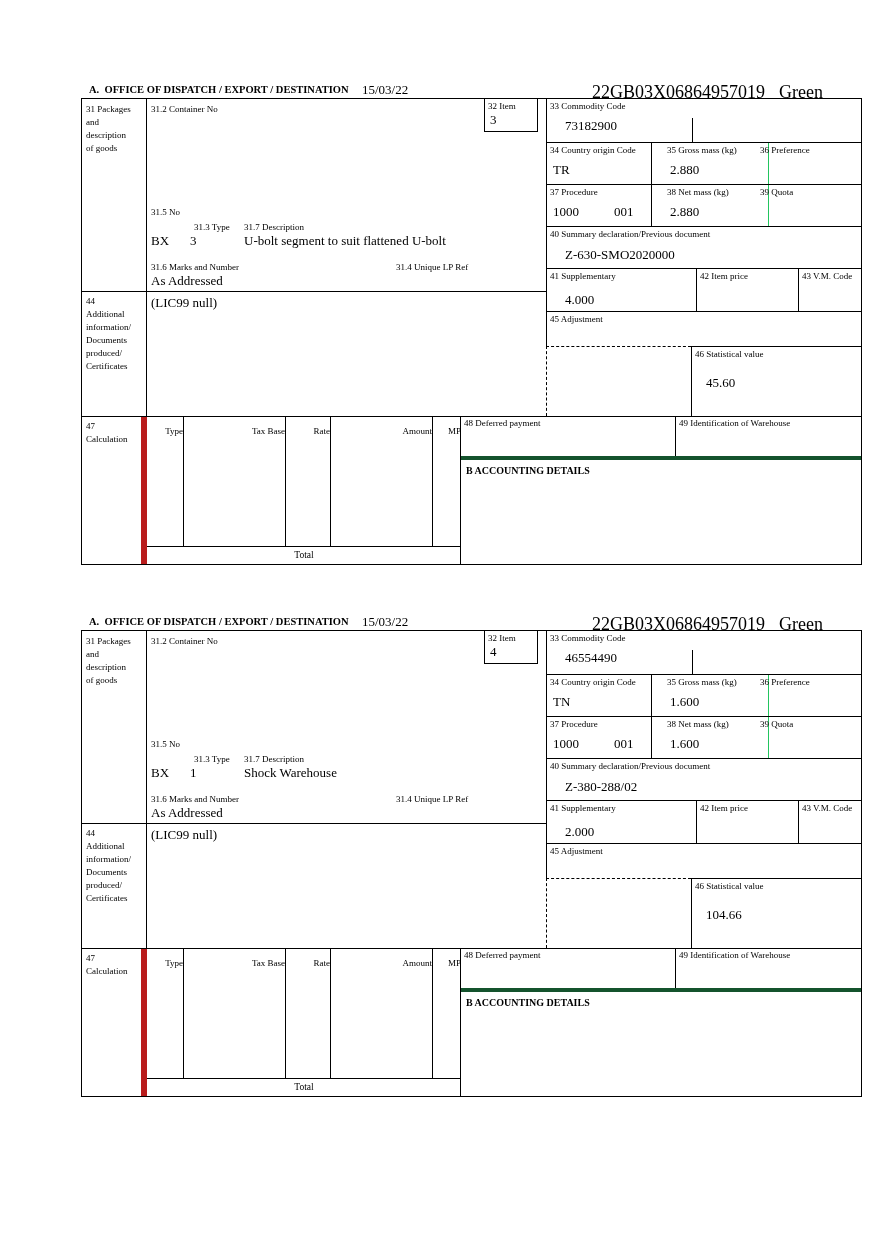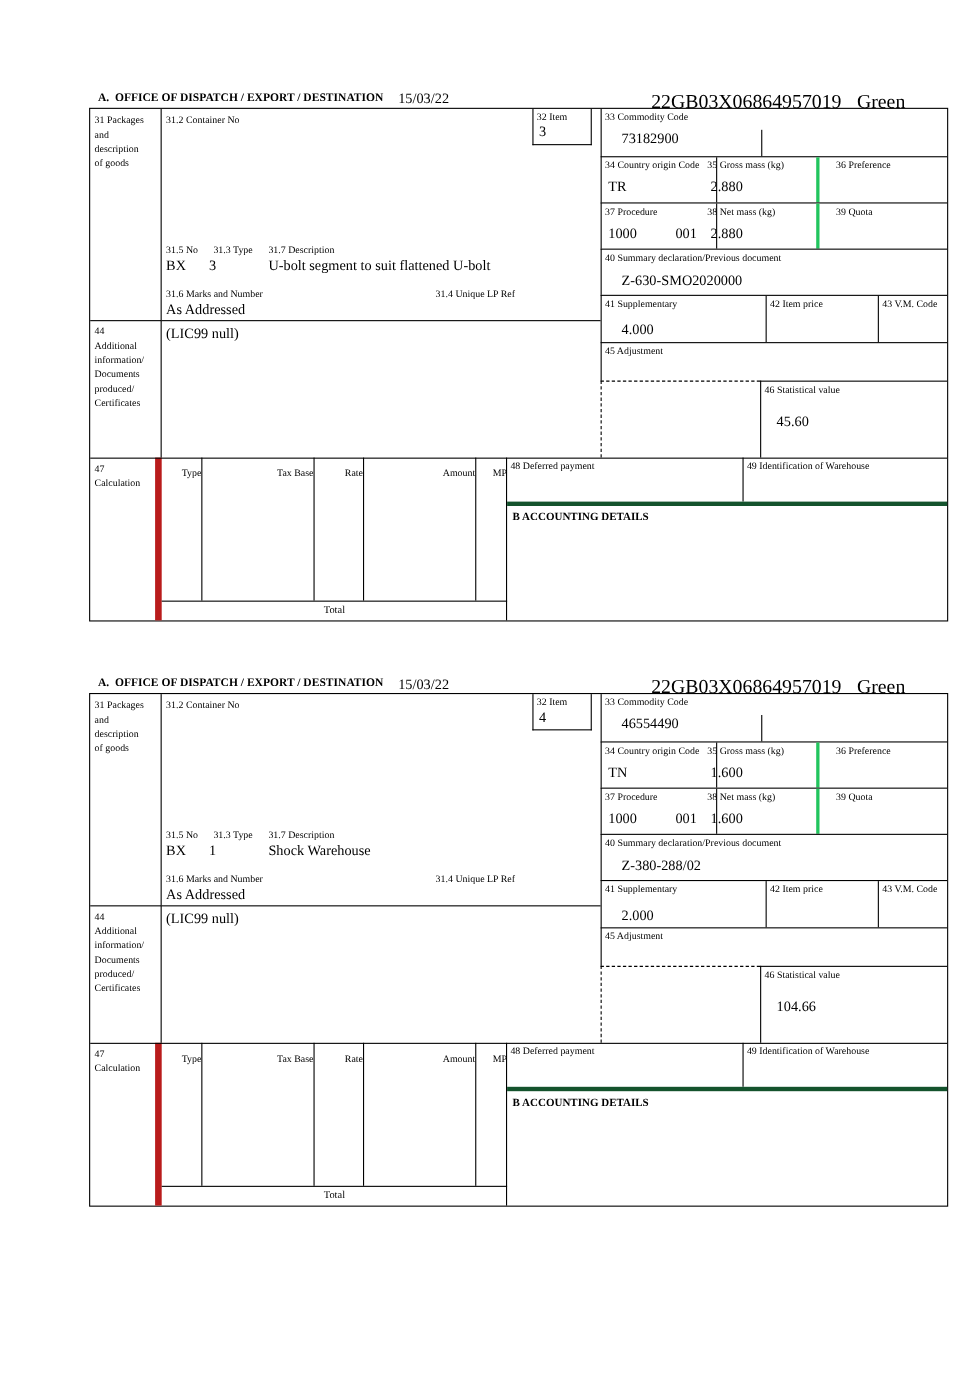--- a/index.html
+++ b/index.html
@@ -15,40 +15,40 @@
   .cell{position:absolute}
   .lbl{font-size:9px;line-height:13px;white-space:nowrap}
   .bl{position:absolute;left:3px;top:2px;font-size:9px;white-space:nowrap}
   .val{position:absolute;font-size:13px;white-space:nowrap}
   .c31{left:0;top:0;width:65px;height:192px;border-right:1px solid #000;padding:4px 0 0 4px}
   .c44{left:0;top:192px;width:65px;height:125px;border-right:1px solid #000;border-top:1px solid #000;padding:3px 0 0 4px}
   .c47{left:0;top:317px;width:65px;height:148px;border-right:6px solid #b91c1c;padding:4px 0 0 4px}
   .t312{position:absolute;left:69px;top:5px;font-size:9px}
   .b32{left:402px;top:0;width:54px;height:33px;border-left:1px solid #000;border-right:1px solid #000;border-bottom:1px solid #000}
   .v32{left:5px;top:13px}
-  .t315{position:absolute;left:69px;top:123px;font-size:9px}
+  .t315{position:absolute;left:69px;top:108px;font-size:9px}
   .t313{position:absolute;left:112px;top:123px;font-size:9px}
   .t317{position:absolute;left:162px;top:123px;font-size:9px}
   .vpkgno{left:69px;top:134px}
   .vpkgtype{left:108px;top:134px}
   .vdesc{left:162px;top:134px}
   .t316{position:absolute;left:69px;top:163px;font-size:9px}
   .t314{position:absolute;left:314px;top:163px;font-size:9px}
   .vmarks{left:69px;top:174px}
   .hl{position:absolute;border-top:1px solid #000;height:0}
   .hl44{left:65px;top:192px;width:399px}
   .vaddl{left:69px;top:196px}
   .c33{left:464px;top:0;width:315px;height:43px;border-left:1px solid #000}
   .v33{left:18px;top:19px}
   .ccd{position:absolute;left:145px;top:19px;bottom:0;width:1px;background:#000}
   .r3436{left:464px;top:43px;width:315px;height:42px;border-left:1px solid #000;border-top:1px solid #000}
   .r3739{left:464px;top:85px;width:315px;height:42px;border-left:1px solid #000;border-top:1px solid #000}
   .sub{position:absolute;top:0;bottom:0}
   .s1{left:0;width:105px;border-right:1px solid #000}
-  .s2{left:93px;width:105px;border-right:3px solid #22c55e}
+  .s2{left:117px;width:105px;border-right:1px solid #22c55e}
   .s3{left:210px;width:104px}
   .cv{left:6px;top:19px}
   .vproc2{left:67px;top:19px}
   .c40{left:464px;top:127px;width:315px;height:42px;border-left:1px solid #000;border-top:1px solid #000}
   .v40{left:18px;top:20px}
   .r4143{left:464px;top:169px;width:315px;height:43px;border-left:1px solid #000;border-top:1px solid #000}
   .s41{left:0;width:150px;border-right:1px solid #000}
   .s42{left:150px;width:102px;border-right:1px solid #000}
   .s43{left:252px;width:62px}
   .v41{left:18px;top:23px}

